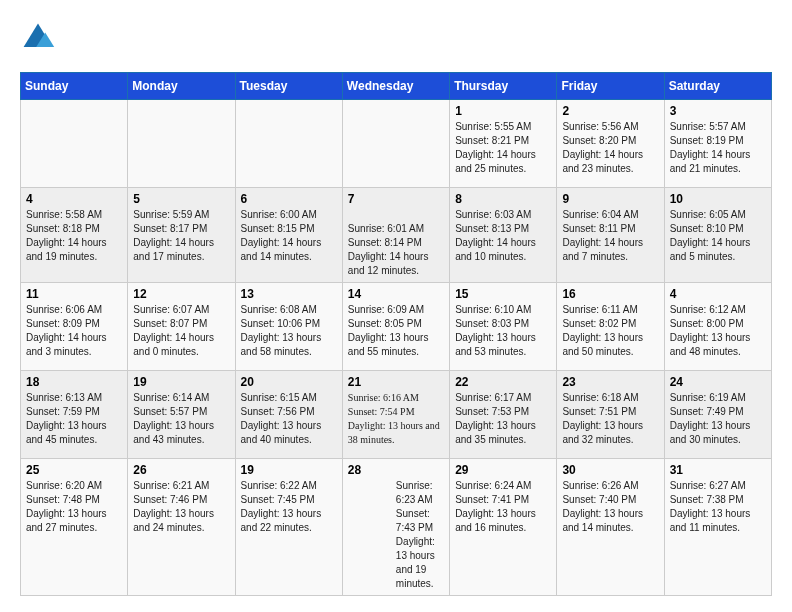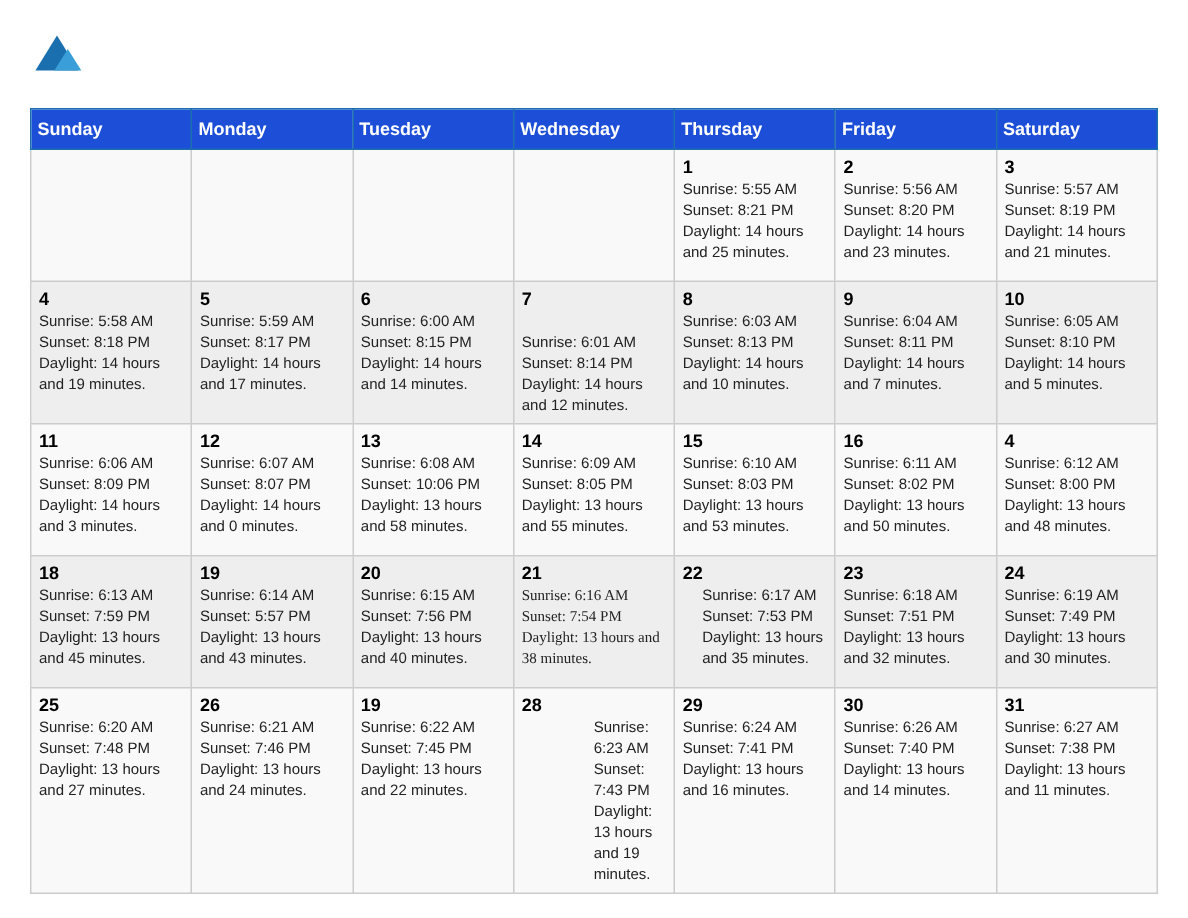--- a/index.html
+++ b/index.html
@@ -252,21 +252,21 @@
 Daylight: 13 hours and 40 minutes.</div>
         </td>
         <td>
           <span class="day-num">21</span>
           <div class="day-info" style="white-space: pre-line; font-family: Liberation Serif, serif;">Sunrise: 6:16 AM
 Sunset: 7:54 PM
 Daylight: 13 hours and 38 minutes.</div>
         </td>
         <td>
           <span class="day-num">22</span>
-          <div class="day-info" style="white-space: pre-line; margin-left: 13px;">Sunrise: 6:17 AM
+          <div class="day-info" style="white-space: pre-line;">Sunrise: 6:17 AM
 Sunset: 7:53 PM
 Daylight: 13 hours and 35 minutes.</div>
         </td>
         <td>
           <span class="day-num">23</span>
           <div class="day-info" style="white-space: pre-line;">Sunrise: 6:18 AM
 Sunset: 7:51 PM
 Daylight: 13 hours and 32 minutes.</div>
         </td>
         <td>

